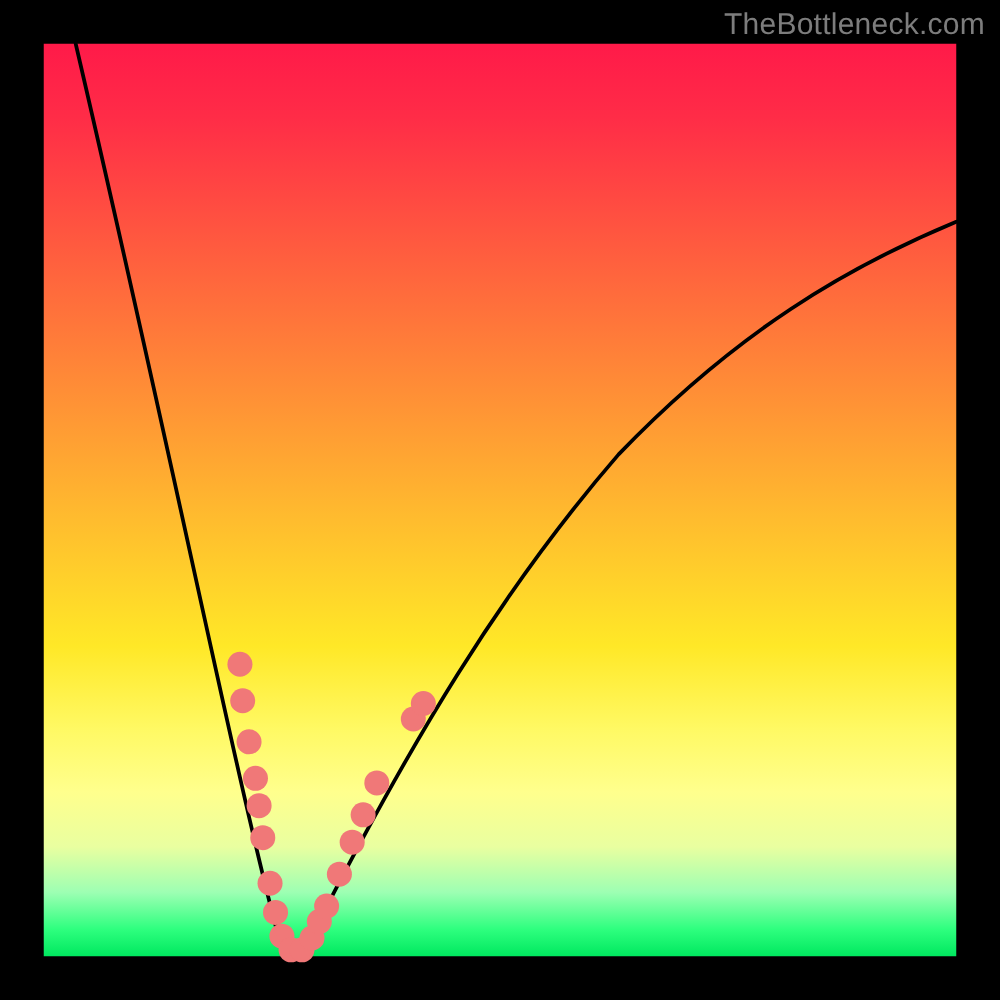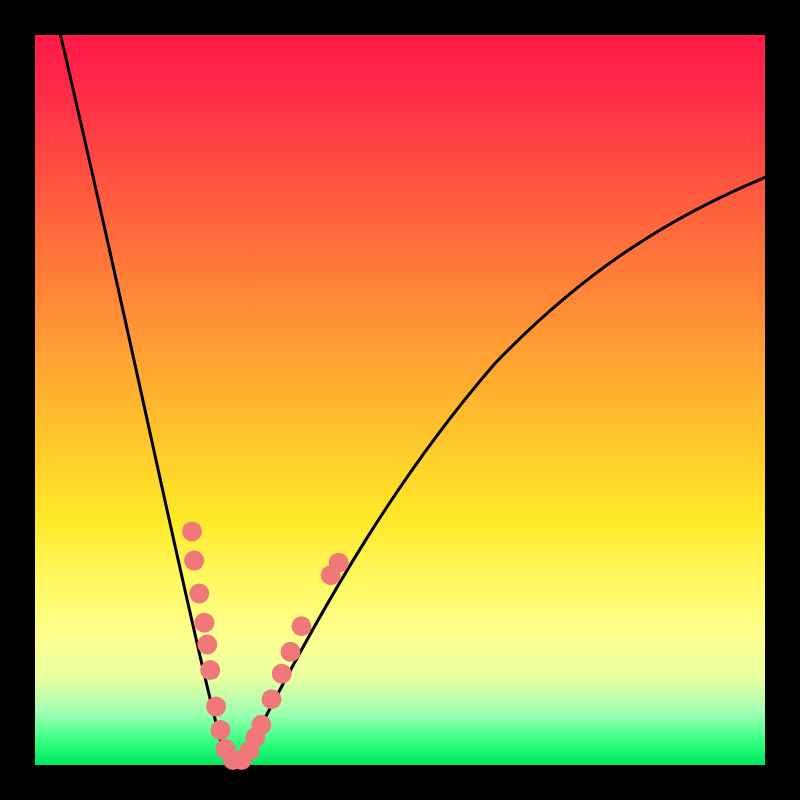--- a/index.html
+++ b/index.html
@@ -66,13 +66,14 @@
       <circle cx="214.61999999999998" cy="715.4" r="10" fill="#f07878"></circle>
       <circle cx="220.45999999999998" cy="702.26" r="10" fill="#f07878"></circle>
       <circle cx="226.3" cy="689.8499999999999" r="10" fill="#f07878"></circle>
       <circle cx="236.52" cy="664.3000000000001" r="10" fill="#f07878"></circle>
       <circle cx="246.74" cy="638.75" r="10" fill="#f07878"></circle>
       <circle cx="255.49999999999997" cy="616.85" r="10" fill="#f07878"></circle>
       <circle cx="266.45" cy="591.3000000000001" r="10" fill="#f07878"></circle>
       <circle cx="295.65000000000003" cy="540.2" r="10" fill="#f07878"></circle>
       <circle cx="303.68" cy="527.79" r="10" fill="#f07878"></circle>
     </svg>
+  <div class="watermark">TheBottleneck.com</div>
 </div>
 
 </body></html>

